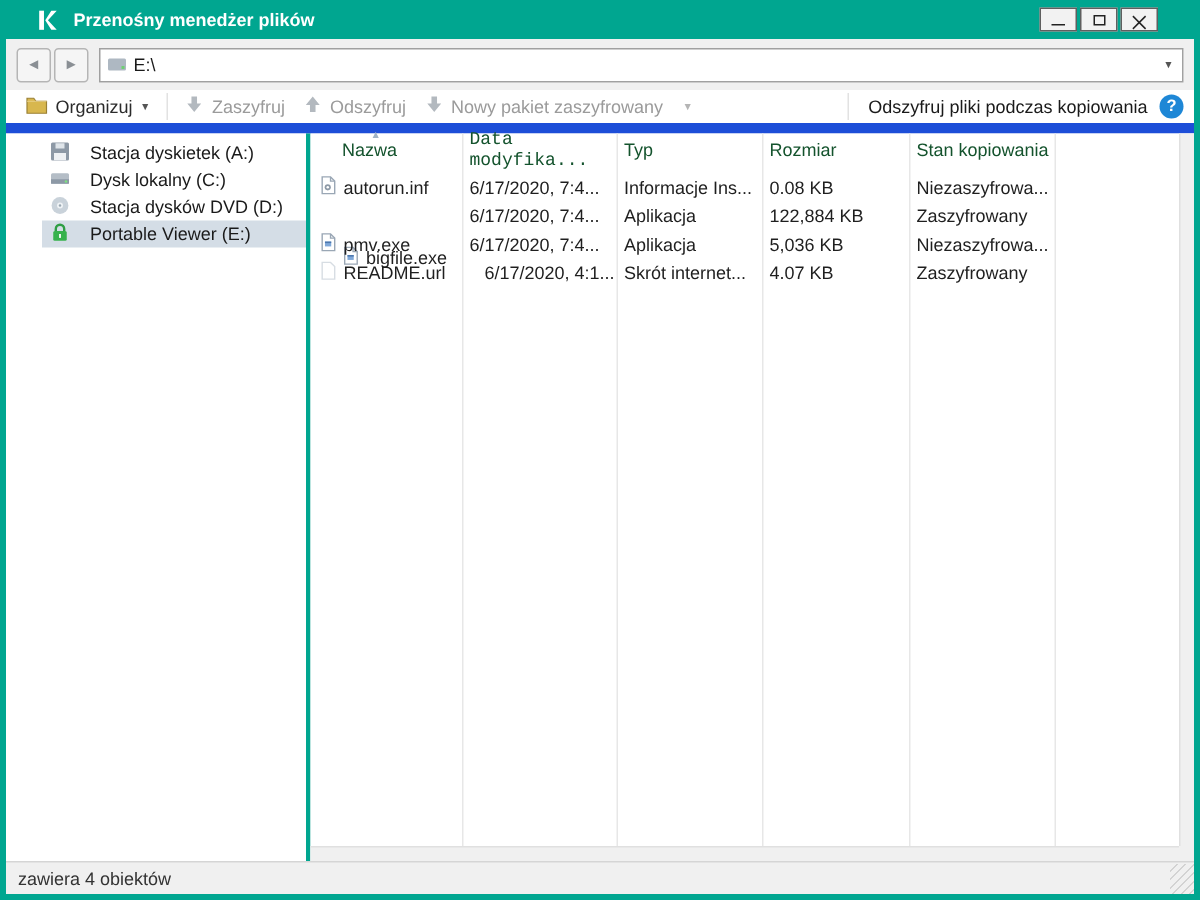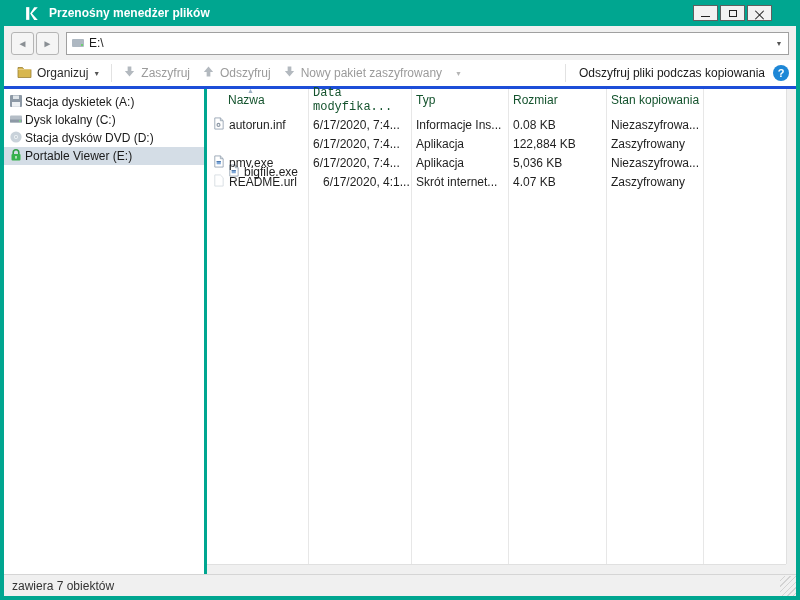--- a/index.html
+++ b/index.html
@@ -25,33 +25,33 @@
   
   .navbar{height:34px;background:#f0f0f0;display:flex;align-items:center;padding:0 7px;flex:0 0 auto;}
   .navbtn{width:23px;height:23px;border:1px solid #b5b5b5;border-radius:3px;background:#f5f5f5;color:#8a8f94;font-size:10px;display:flex;align-items:center;justify-content:center;margin-right:2px;}
   .addressbar{flex:1;height:23px;margin-left:5px;background:#ffffff;border:1px solid #a0a0a0;display:flex;align-items:center;padding-left:5px;}
   .addr-drive-icon{width:12px;height:8px;background:#aeb8c2;border-radius:1px;margin-right:5px;position:relative;}
   .addr-drive-icon::after{content:"";position:absolute;right:1px;bottom:1px;width:2px;height:2px;background:#6fcf73;}
   .addr-text{flex:1;color:#1a1a1a;}
   .addr-drop{width:18px;height:100%;display:flex;align-items:center;justify-content:center;color:#555;font-size:7px;}
 
   
-  .toolbar{height:29px;background:#ffffff;border-bottom:3px solid #1d4ed8;display:flex;align-items:center;padding:0 7px;flex:0 0 auto;}
+  .toolbar{height:29px;background:#ffffff;border-bottom:7px solid #1d4ed8;display:flex;align-items:center;padding:0 7px;flex:0 0 auto;}
   .tb-btn{display:flex;align-items:center;gap:5px;padding:3px 6px;border-radius:2px;color:#2b2b2b;}
   .tb-btn .caret{font-size:7px;color:#555;}
   .tb-btn.disabled{color:#9b9b9b;}
   .tb-btn.disabled .caret{color:#b5b5b5;}
   .tb-sep{width:1px;height:18px;background:#e2e2e2;margin:0 5px;}
   .tb-right{margin-left:auto;display:flex;align-items:center;gap:8px;}
   .help-btn{width:16px;height:16px;border-radius:50%;background:#1e87d6;color:#fff;font-size:11px;font-weight:bold;display:flex;align-items:center;justify-content:center;}
 
   
   .content{flex:1;display:flex;min-height:0;}
   .sidebar{width:200px;background:#ffffff;padding-top:4px;flex:0 0 auto;}
-  .side-item{height:18px;display:flex;align-items:center;gap:2px;padding:0 5px;white-space:nowrap;}
+  .side-item{height:18px;display:flex;align-items:center;gap:13px;padding:0 5px;white-space:nowrap;margin-left:24px;}
   .side-item.selected{background:#d4dde6;}
   .side-item svg{flex:0 0 auto;}
   .vdivider{width:3px;background:#00A690;flex:0 0 auto;}
   .main{flex:1;position:relative;background:#ffffff;min-width:0;}
 
   .colline{position:absolute;top:0;bottom:10px;width:1px;background:#e7e7e7;}
   .header-cell{position:absolute;top:0;height:22px;display:flex;align-items:center;color:#14532d;}
   .sort-ind{position:absolute;top:-2px;left:40px;font-size:7px;color:#9fb2c5;}
   .rowset{position:absolute;left:0;right:10px;top:26px;}
   .filerow{position:relative;height:19px;}
@@ -292,18 +292,18 @@
         </div>
 
         <div class="hscroll"></div>
         <div class="vscroll"></div>
         <div class="scorner"></div>
       </div>
 
     </div>
 
     <div class="statusbar">
-      <span>zawiera 7 obiektów</span>
+      <span>zawiera 4 obiektów</span>
       <span class="grip"></span>
     </div>
 
   </div>
 </div>
 
 </body></html>

